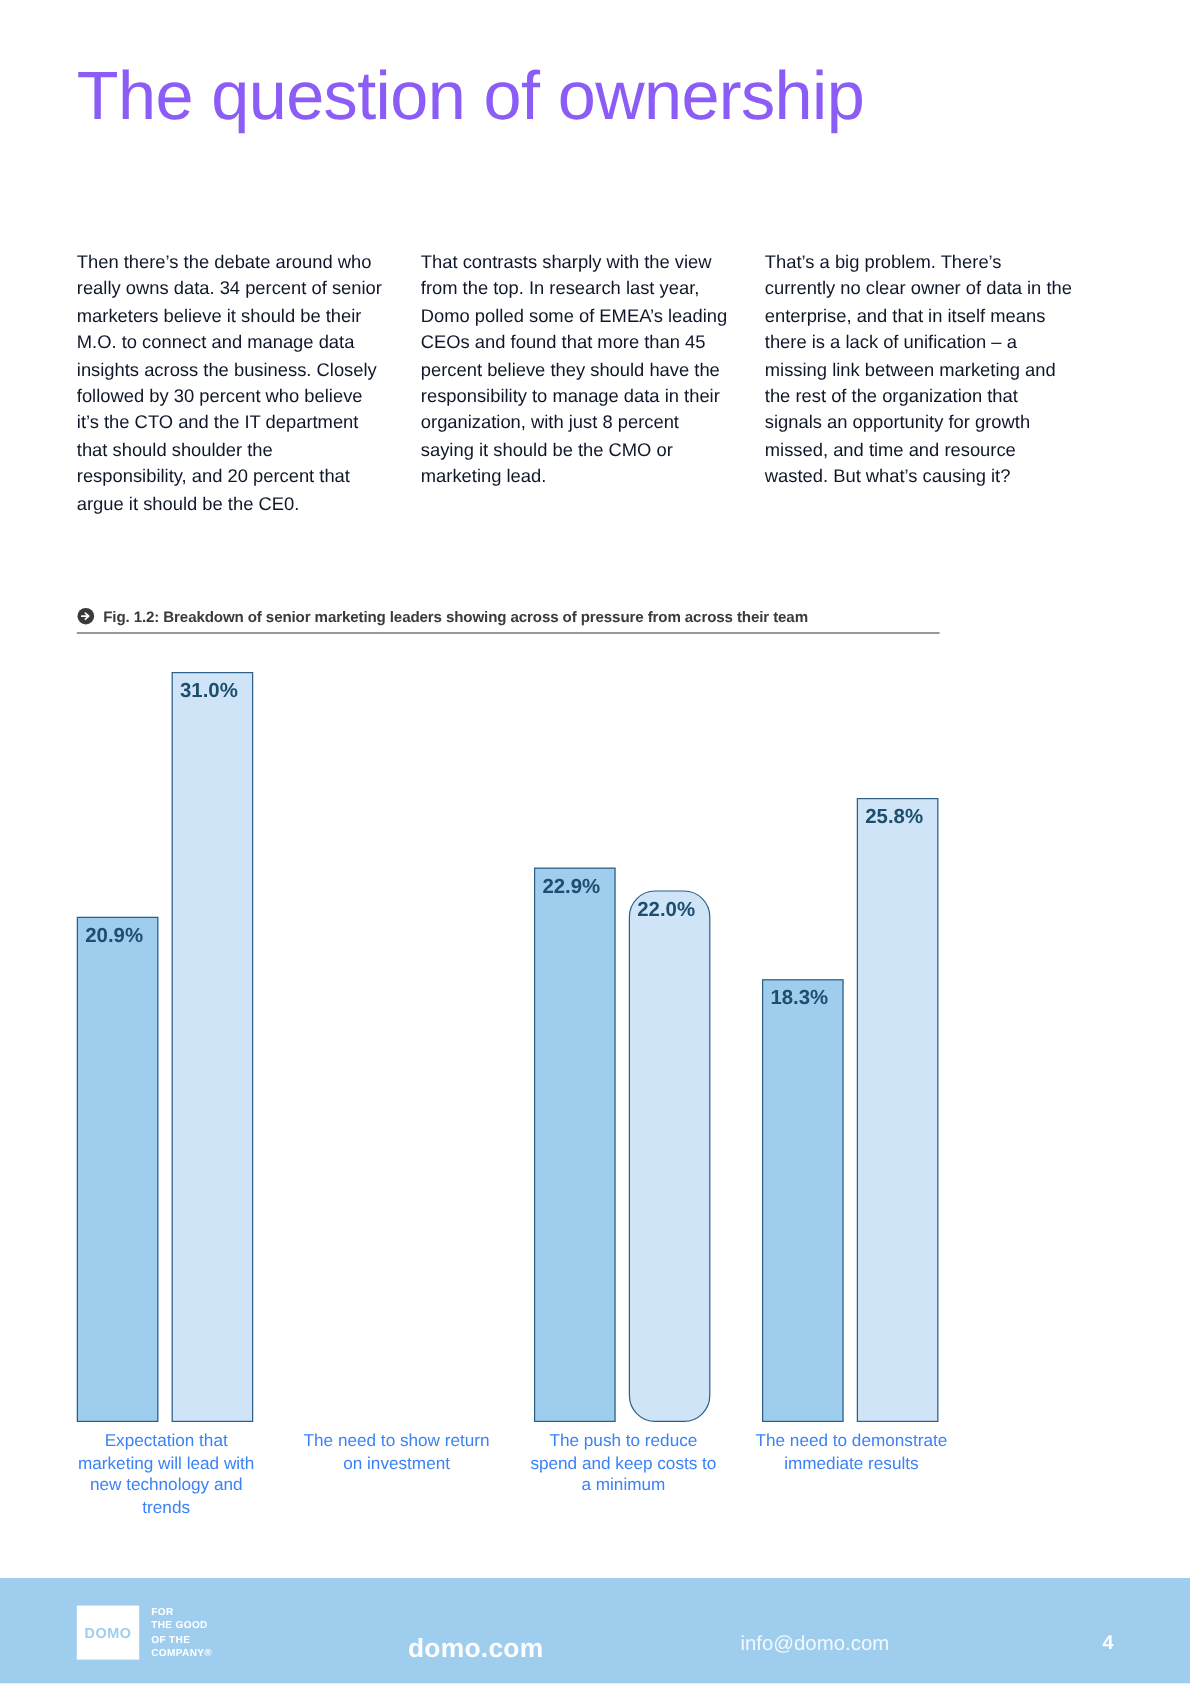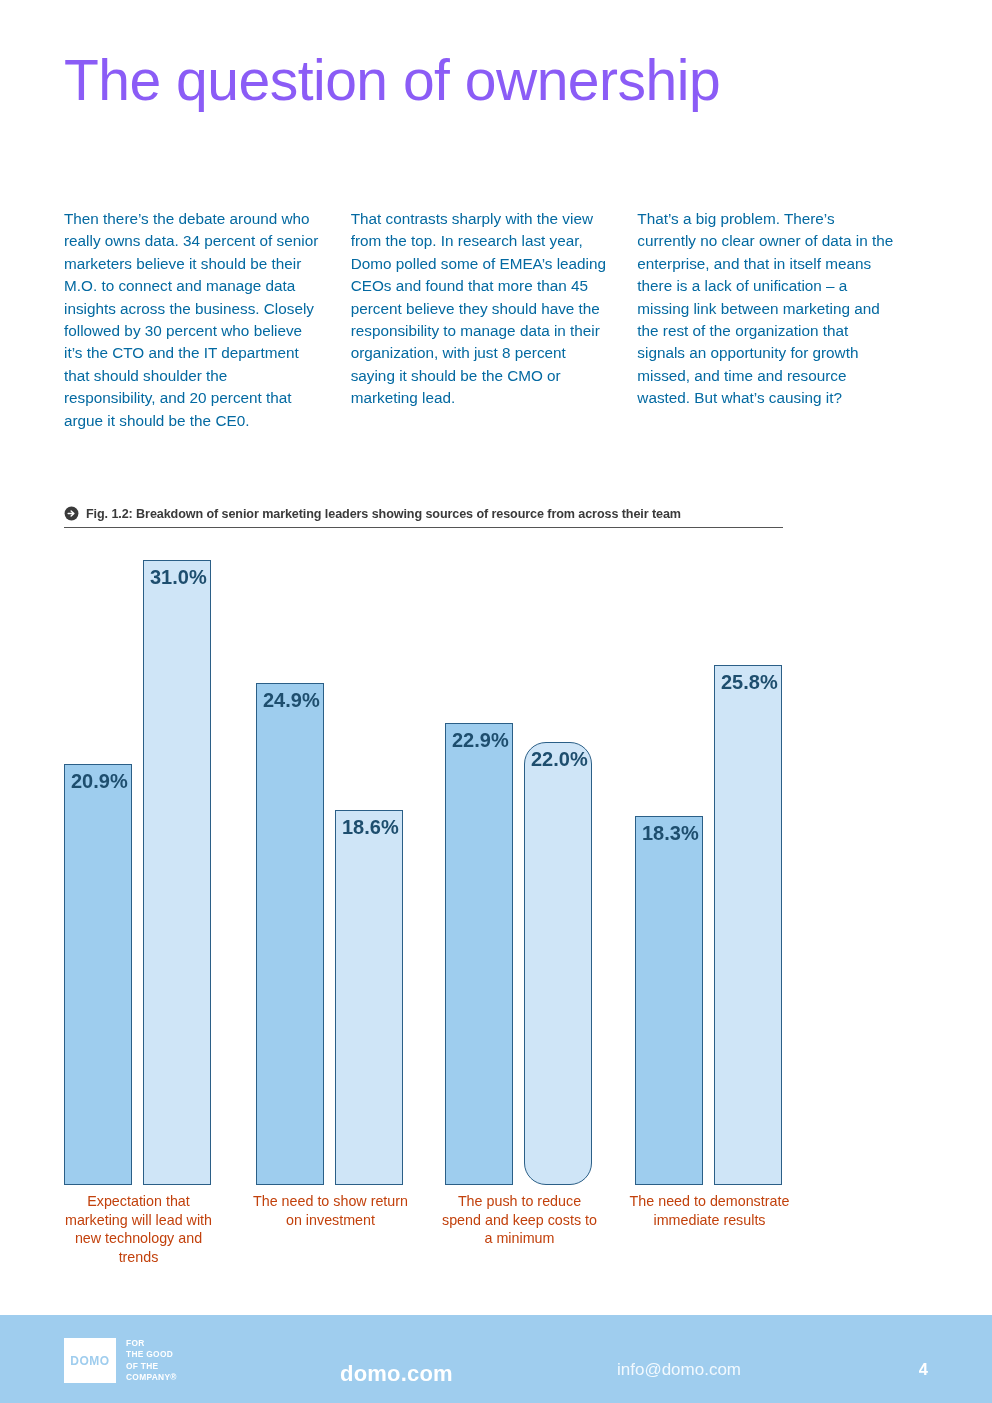--- a/index.html
+++ b/index.html
@@ -20,21 +20,21 @@
     letter-spacing:-0.5px;
     white-space:nowrap;
   }
 
   
   .cols { position:absolute; left:64px; top:208px; width:860px; display:flex; gap:0; }
   .col { width:293px; padding-right:30px; }
   .col p {
     font-size:15.3px;
     line-height:22.4px;
-    color:#0369a1;
+    color:#0f172a;
     font-weight:400;
   }
 
   
   .fig-caption {
     position:absolute; left:64px; top:506px; width:719px;
     border-bottom:1.5px solid #555;
     padding-bottom:6px;
     display:flex; align-items:center; gap:7px;
   }
@@ -51,31 +51,31 @@
   .group { position:absolute; bottom:0; height:625px; }
   .bar {
     position:absolute; bottom:0;
     border:1.3px solid #2b5f87;
     display:block;
   }
   .bar.dark  { background:#9ecdee; }
   .bar.light { background:#cfe5f7; }
   .bar-label {
     position:absolute; left:6px; top:5px;
-    font-size:20px; font-weight:700; color:#1e4e6e;
+    font-size:17px; font-weight:700; color:#1e4e6e;
     white-space:nowrap;
   }
 
   .cat-label {
     position:absolute;
     top:632px;
     text-align:center;
     font-size:14.3px;
     line-height:18.7px;
-    color:#c2410c;
+    color:#3b82f6;
     font-weight:400;
   }
 
   
   .legend { position:absolute; left:360px; top:50px; }
   .legend-row { display:flex; align-items:center; height:62px; }
   .legend-mark { width:52px; height:40px; flex:0 0 auto; margin-right:20px; }
   .legend-text { font-size:14.6px; color:#6e6e6e; white-space:nowrap; }
 
   
@@ -126,45 +126,37 @@
     <div class="col">
       <p>That’s a big problem. There’s currently no clear owner of data in the enterprise, and that in itself means there is a lack of unification – a missing link between marketing and the rest of the organization that signals an opportunity for growth missed, and time and resource wasted. But what’s causing it?</p>
     </div>
   </div>
 
   <div class="fig-caption">
     <svg class="fig-icon" viewBox="0 0 16 16">
       <circle cx="8" cy="8" r="7.4" fill="#3a3a3a"></circle>
       <path d="M4.4 8 h5.4 M7.6 5.3 L10.6 8 L7.6 10.7" stroke="#ffffff" stroke-width="1.5" fill="none" stroke-linecap="round" stroke-linejoin="round"></path>
     </svg>
-    <span class="fig-text">Fig. 1.2: Breakdown of senior marketing leaders showing sources of resource from across their team</span>
+    <span class="fig-text">Fig. 1.2: Breakdown of senior marketing leaders showing across of pressure from across their team</span>
   </div>
 
   <div class="chart">
     <div class="plot">
 
 
       <div class="group" style="left:0px;width:200px;">
         <div class="bar dark" style="left:0px;width:68px;height:421px;">
           <span class="bar-label">20.9%</span>
         </div>
         <div class="bar light" style="left:79px;width:68px;height:625px;">
           <span class="bar-label">31.0%</span>
         </div>
       </div>
       <div class="cat-label" style="left:-8px;width:165px;">Expectation that marketing will lead with new technology and trends</div>
 
-      <div class="group" style="left:192px;width:200px;">
-        <div class="bar dark" style="left:0px;width:68px;height:502px;">
-          <span class="bar-label">24.9%</span>
-        </div>
-        <div class="bar light" style="left:79px;width:68px;height:375px;">
-          <span class="bar-label">18.6%</span>
-        </div>
-      </div>
       <div class="cat-label" style="left:184px;width:165px;">The need to show return on investment</div>
 
       <div class="group" style="left:381px;width:200px;">
         <div class="bar dark" style="left:0px;width:68px;height:462px;">
           <span class="bar-label">22.9%</span>
         </div>
         <div class="bar light" style="left:79px;width:68px;height:443px;border-radius:22px;">
           <span class="bar-label">22.0%</span>
         </div>
       </div>

